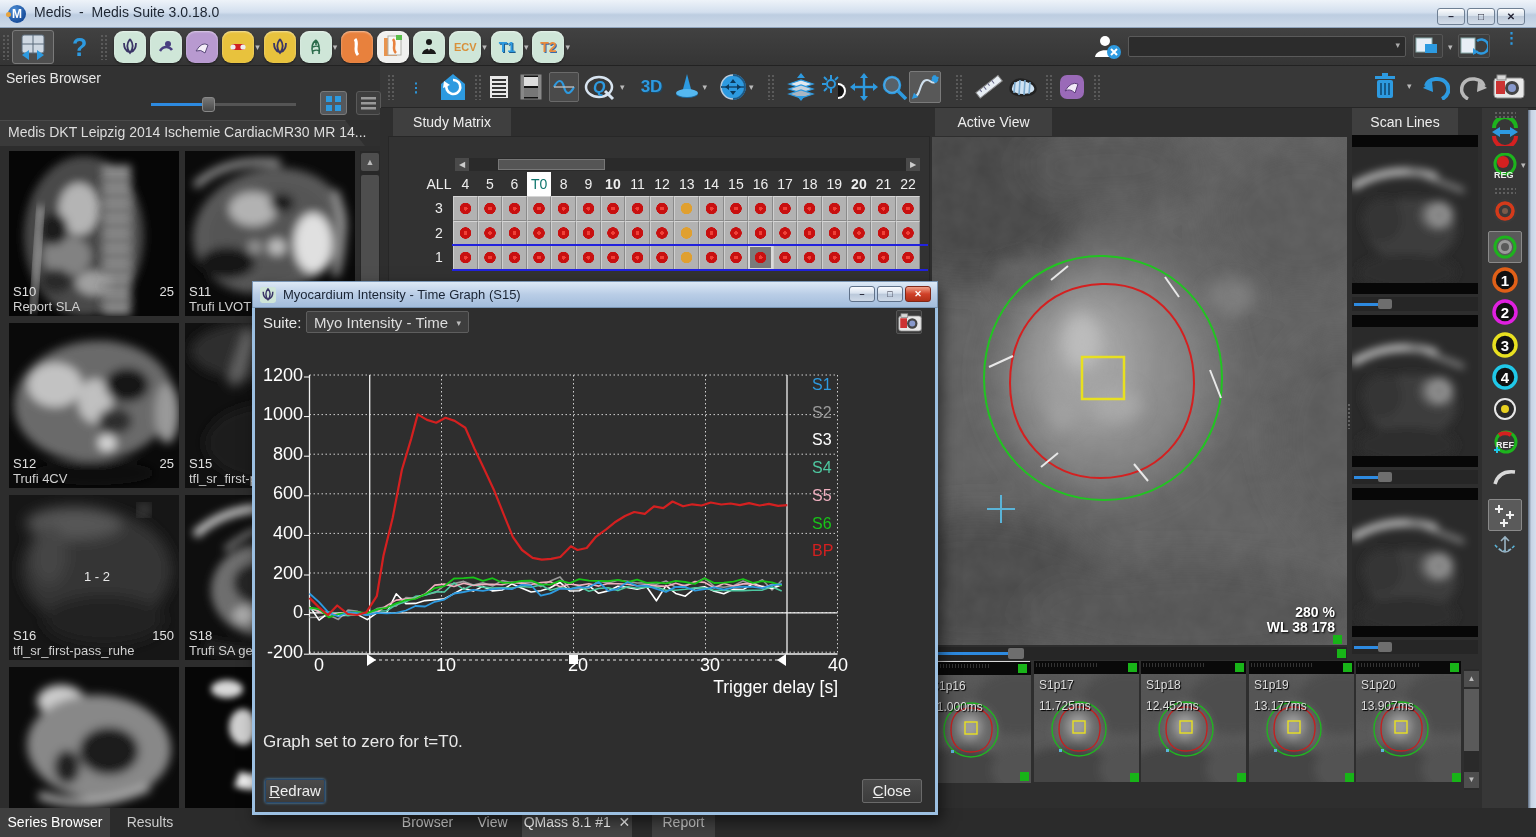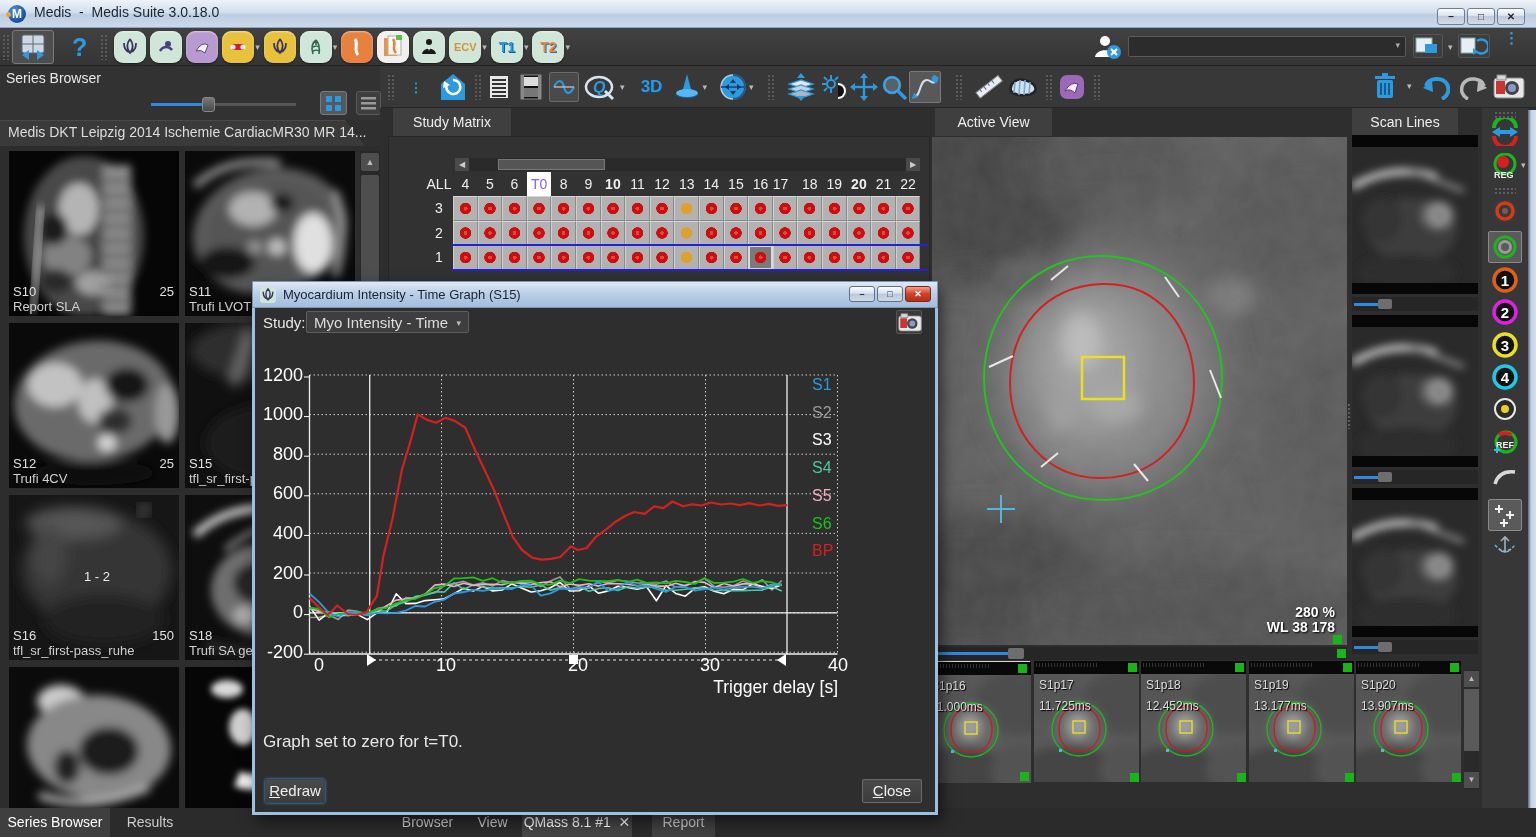--- a/index.html
+++ b/index.html
@@ -588,31 +588,31 @@
  <div style="position:absolute;left:8px;top:28px;width:542px;height:252px;background:#323232;border:1px solid #272727"></div>
  <div style="position:absolute;left:75px;top:50px;width:465px;height:13px;background:#2a2a2a">
   <div style="position:absolute;left:0;top:0;width:14px;height:13px;background:#4a4a4a;color:#ccc;font-size:8px;line-height:13px;text-align:center">◀</div>
   <div style="position:absolute;right:0;top:0;width:14px;height:13px;background:#4a4a4a;color:#ccc;font-size:8px;line-height:13px;text-align:center">▶</div>
   <div style="position:absolute;left:43px;top:1px;width:107px;height:11px;background:#555;border:1px solid #777"></div>
  </div>
   <div style="position:absolute;left:45px;top:64px;width:28px;height:24px;color:#eee;font-size:14px;text-align:center;line-height:24px">ALL</div>
   <div style="position:absolute;left:73.0px;top:64px;width:24.6px;height:24px;color:#eee;font-size:14px;text-align:center;line-height:24px">4</div>
   <div style="position:absolute;left:97.6px;top:64px;width:24.6px;height:24px;color:#eee;font-size:14px;text-align:center;line-height:24px">5</div>
   <div style="position:absolute;left:122.2px;top:64px;width:24.6px;height:24px;color:#eee;font-size:14px;text-align:center;line-height:24px">6</div>
-  <div style="position:absolute;left:146.8px;top:64px;width:24.6px;height:28px;color:#8b5cf6;background:#fff;font-size:14px;text-align:center;line-height:24px">T0</div>
+  <div style="position:absolute;left:146.8px;top:64px;width:24.6px;height:28px;color:#0f766e;background:#fff;font-size:14px;text-align:center;line-height:24px">T0</div>
   <div style="position:absolute;left:171.4px;top:64px;width:24.6px;height:24px;color:#eee;font-size:14px;text-align:center;line-height:24px">8</div>
   <div style="position:absolute;left:196.0px;top:64px;width:24.6px;height:24px;color:#eee;font-size:14px;text-align:center;line-height:24px">9</div>
   <div style="position:absolute;left:220.6px;top:64px;width:24.6px;height:24px;color:#eee;font-weight:bold;font-size:14px;text-align:center;line-height:24px">10</div>
   <div style="position:absolute;left:245.2px;top:64px;width:24.6px;height:24px;color:#eee;font-size:14px;text-align:center;line-height:24px">11</div>
   <div style="position:absolute;left:269.8px;top:64px;width:24.6px;height:24px;color:#eee;font-size:14px;text-align:center;line-height:24px">12</div>
   <div style="position:absolute;left:294.4px;top:64px;width:24.6px;height:24px;color:#eee;font-size:14px;text-align:center;line-height:24px">13</div>
   <div style="position:absolute;left:319.0px;top:64px;width:24.6px;height:24px;color:#eee;font-size:14px;text-align:center;line-height:24px">14</div>
   <div style="position:absolute;left:343.6px;top:64px;width:24.6px;height:24px;color:#eee;font-size:14px;text-align:center;line-height:24px">15</div>
   <div style="position:absolute;left:368.2px;top:64px;width:24.6px;height:24px;color:#eee;font-size:14px;text-align:center;line-height:24px">16</div>
-  <div style="position:absolute;left:392.8px;top:64px;width:24.6px;height:24px;color:#eee;font-size:14px;text-align:left;line-height:24px">17</div>
+  <div style="position:absolute;left:392.8px;top:64px;width:24.6px;height:24px;color:#eee;font-size:14px;text-align:center;line-height:24px">17</div>
   <div style="position:absolute;left:417.4px;top:64px;width:24.6px;height:24px;color:#eee;font-size:14px;text-align:center;line-height:24px">18</div>
   <div style="position:absolute;left:442.0px;top:64px;width:24.6px;height:24px;color:#eee;font-size:14px;text-align:center;line-height:24px">19</div>
   <div style="position:absolute;left:466.6px;top:64px;width:24.6px;height:24px;color:#eee;font-weight:bold;font-size:14px;text-align:center;line-height:24px">20</div>
   <div style="position:absolute;left:491.2px;top:64px;width:24.6px;height:24px;color:#eee;font-size:14px;text-align:center;line-height:24px">21</div>
   <div style="position:absolute;left:515.8px;top:64px;width:24.6px;height:24px;color:#eee;font-size:14px;text-align:center;line-height:24px">22</div>
   <div style="position:absolute;left:45px;top:88.0px;width:28px;height:24.5px;color:#eee;font-size:14px;text-align:center;line-height:24px">3</div>
   <div style="position:absolute;left:73.0px;top:88.0px;width:24.6px;height:24.5px;background:#b2b2b2;border:1px solid #8a8a8a;border-top-color:#d5d5d5;border-left-color:#cfcfcf;">
         <div style="position:absolute;inset:0;background:radial-gradient(circle at 50% 50%, #f04038 0 2px, #c81010 2px 5.5px, rgba(0,0,0,0) 6px);"></div>
       </div>
   <div style="position:absolute;left:97.6px;top:88.0px;width:24.6px;height:24.5px;background:#b2b2b2;border:1px solid #8a8a8a;border-top-color:#d5d5d5;border-left-color:#cfcfcf;">
@@ -1150,21 +1150,21 @@
  <div id="dlgtitle">
   <svg width="16" height="16" viewBox="0 0 20 20" style="position:absolute;left:7px;top:5px">
           <rect width="20" height="20" rx="3" fill="#cfe6d8"></rect>
           <path d="M10 2 C7 6 6 11 10 16 C14 11 13 6 10 2 M4 6 C4 11 6 14 9 15 M16 6 C16 11 14 14 11 15" stroke="#3a3566" stroke-width="1.8" fill="none"></path>
         </svg>
   <span style="margin-left:30px">Myocardium Intensity - Time Graph (S15)</span>
   <div class="dwinbtn" style="right:62px">–</div>
   <div class="dwinbtn" style="right:34px">□</div>
   <div class="dwinbtn" style="right:6px;background:linear-gradient(#f0a088,#d04028 50%,#b03018);border-color:#802818;color:#fff">✕</div>
  </div>
- <div style="position:absolute;left:8px;top:33px;color:#e8e8e8;font-size:15px">Study:</div>
+ <div style="position:absolute;left:8px;top:33px;color:#e8e8e8;font-size:15px">Suite:</div>
  <div style="position:absolute;left:51px;top:30px;width:163px;height:22px;background:#3e3e3e;border:1px solid #5e5e5e;border-radius:2px;color:#ddd;font-size:15px;line-height:21px;padding-left:7px">Myo Intensity - Time<span style="position:absolute;right:7px;top:1px;color:#bbb;font-size:9px">▾</span></div>
  <div style="position:absolute;left:641px;top:29px;width:26px;height:24px;border:1px solid #555;border-radius:2px;background:#3a3a3a">
   <svg width="24" height="20" viewBox="0 0 32 26" style="margin:1px">
           <rect x="1" y="5" width="30" height="20" rx="3" fill="#e8e8e8" stroke="#888"></rect>
           <rect x="4" y="2" width="9" height="5" fill="#d8d8d8" stroke="#888"></rect>
           <circle cx="19" cy="15" r="7" fill="#444"></circle>
           <circle cx="19" cy="15" r="4" fill="#89c"></circle>
           <rect x="3" y="8" width="9" height="13" fill="#c33"></rect>
         </svg>
  </div>

